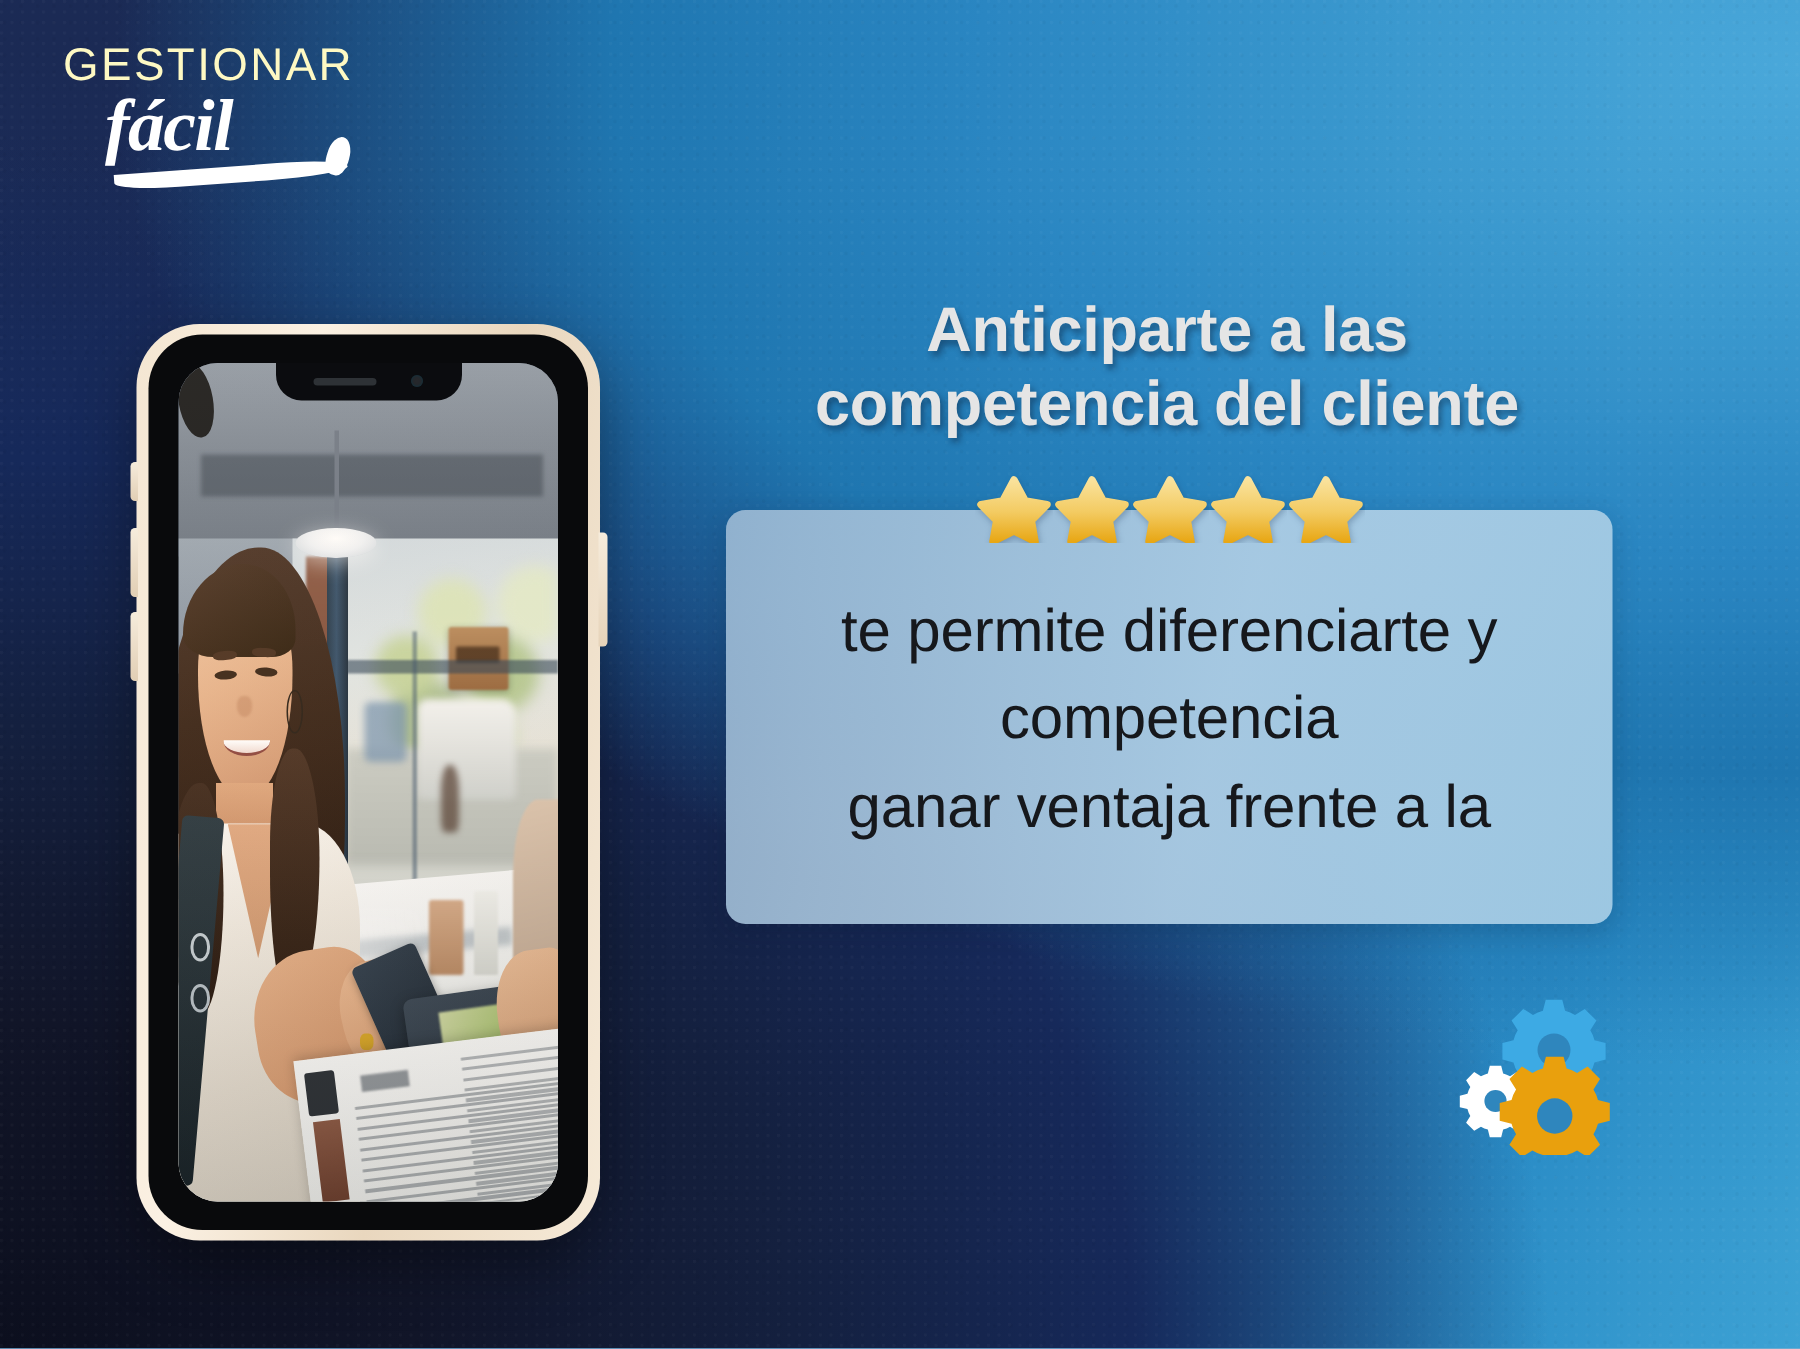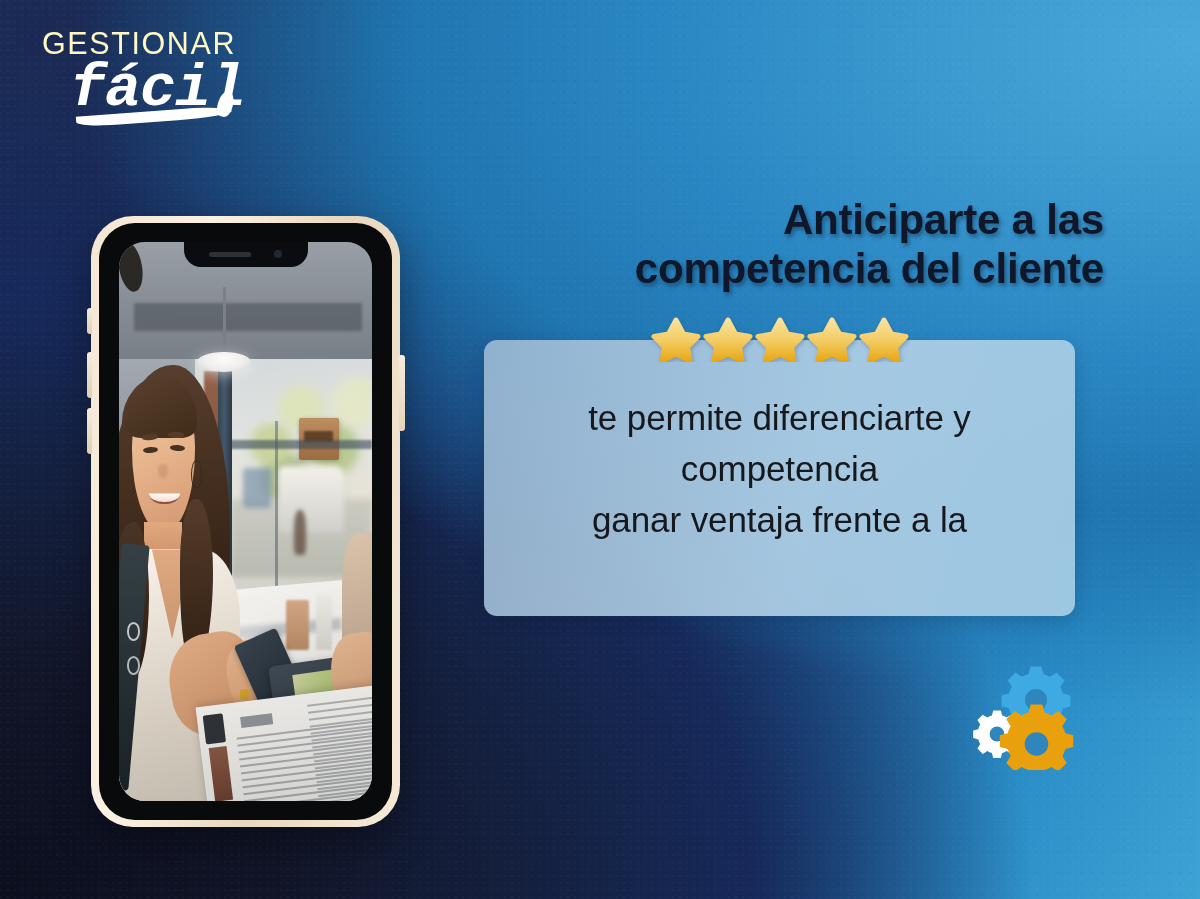--- a/index.html
+++ b/index.html
@@ -50,24 +50,24 @@
     color:#fef9c3;
     white-space:nowrap;
   }
   .logo-script-wrap {
     position:relative;
     margin-top:2px;
     height:62px;
   }
   .logo-script {
     position:absolute; left:28px; top:-2px;
-    font-family:Liberation Mono, monospace;
+    font-family:Liberation Serif, serif;
     font-style:italic;
     font-weight:700;
-    font-size:60px;
+    font-size:49px;
     line-height:1;
     color:#ffffff;
     letter-spacing:-1px;
     text-align:right;
   }
   .logo-swoosh {
     position:absolute;
     left:34px; top:50px;
     width:156px; height:11px;
     background:#ffffff;
@@ -485,22 +485,22 @@
     position:absolute; inset:0;
     background:linear-gradient(175deg, rgba(255,216,170,0.10) 0%, rgba(255,190,130,0.06) 46%, rgba(0,0,0,0.10) 100%);
     pointer-events:none;
   }
 
   
   #headline {
     position:absolute;
     left:452px; top:196px;
     width:652px;
-    text-align:right;
-    color:#0f172a;
+    text-align:center;
+    color:#e5e5e5;
     font-size:42px;
     font-weight:700;
     line-height:1.16;
     letter-spacing:-0.2px;
     text-shadow:2px 3px 4px rgba(7,22,46,0.42);
   }
   #headline span { display:block; }
 
   #stars {
     position:absolute;
@@ -525,21 +525,21 @@
       rgba(175,206,229,0.93) 55%,
       rgba(163,203,228,0.95) 100%);
     box-shadow:0 5px 18px rgba(5,20,44,0.18);
     z-index:2;
   }
   #quote-text {
     position:absolute;
     left:30px; right:30px; top:52px;
     text-align:center;
     color:#16181c;
-    font-size:35px;
+    font-size:40px;
     font-weight:400;
     line-height:1.46;
     letter-spacing:-0.1px;
   }
   #quote-text span { display:block; }
 
   
   #gears {
     position:absolute;
     left:968px; top:660px;

